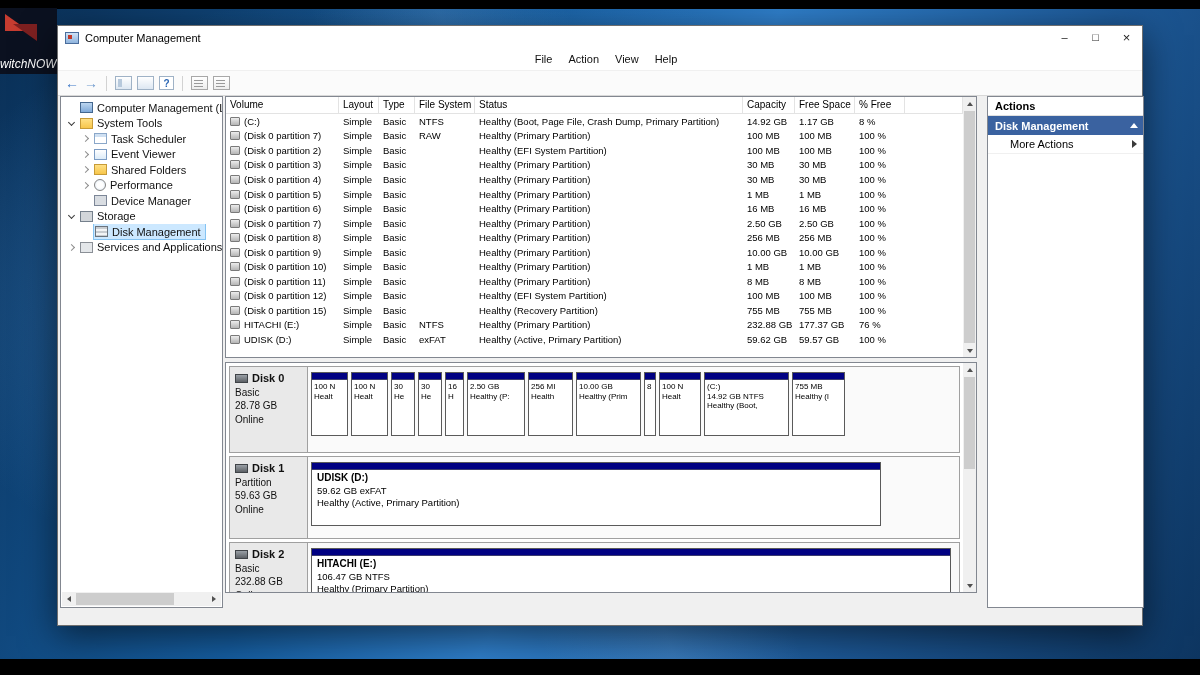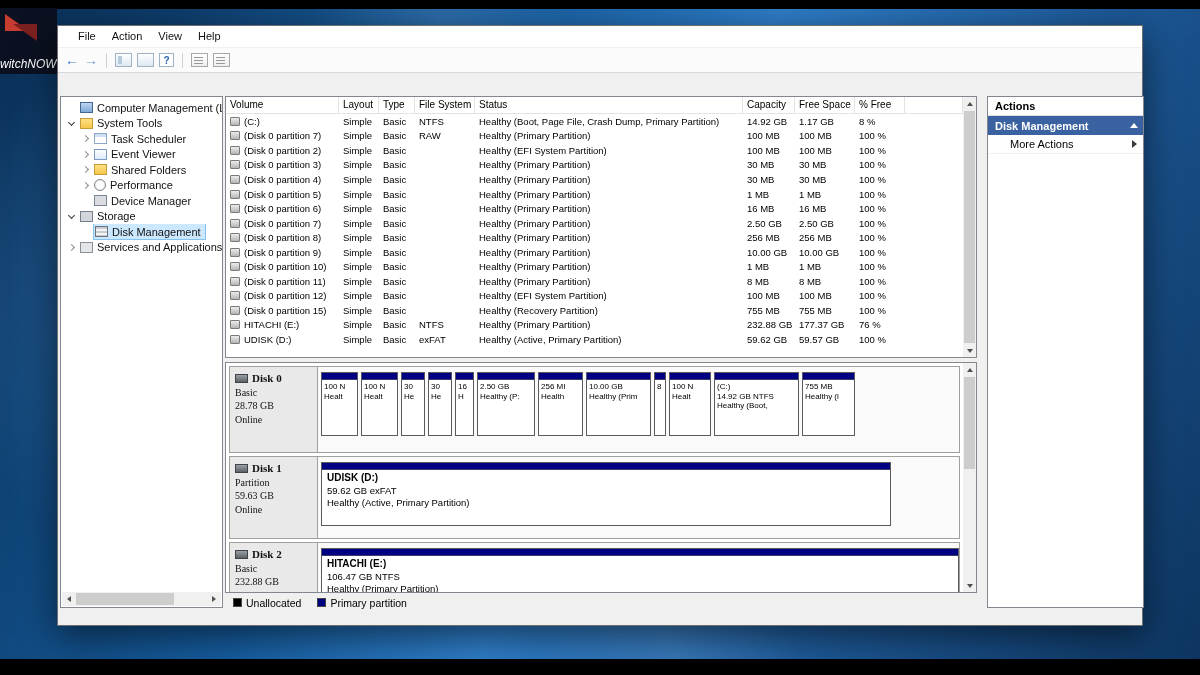--- a/index.html
+++ b/index.html
@@ -27,21 +27,21 @@
     background:#f0f0f0; border:1px solid #6e6e6e; box-shadow:0 10px 34px rgba(0,0,0,.55); }
 
   .titlebar { height:23px; background:#fff; display:flex; align-items:center; padding-left:7px; }
   .app-icon { width:14px; height:12px; border:1px solid #4a6d9c; background:linear-gradient(#cfe2f6,#8fb4dd); position:relative; flex:none; }
   .app-icon:after { content:""; position:absolute; left:2px; top:2px; width:4px; height:4px; background:#c0392b; }
   .title { font-size:11px; color:#000; margin-left:6px; white-space:nowrap; }
   .win-controls { margin-left:auto; display:flex; height:100%; }
   .win-btn { width:31px; height:100%; text-align:center; line-height:23px; font-size:11px; color:#222; }
   .win-btn.close { font-size:13px; }
 
-  .menubar { height:21px; background:#fff; display:flex; align-items:center; padding-left:12px; }
+  .menubar { height:21px; background:#fff; display:flex; align-items:center; padding-left:12px;justify-content:center; }
   .menu-item { font-size:11px; padding:0 8px; line-height:21px; color:#111; }
 
   .toolbar { height:26px; background:#fbfbfb; border-top:1px solid #f0f0f0; border-bottom:1px solid #d8d8d8;
     display:flex; align-items:center; padding-left:7px; gap:5px; }
   .tb-arrow { font-size:14px; font-weight:bold; color:#3c77c7; line-height:1; }
   .tb-arrow.dim { color:#6f9ace; }
   .tb-sep { width:1px; height:15px; background:#d2d2d2; margin:0 3px; }
   .tb-ic { width:17px; height:14px; border:1px solid #9fb2c6; background:linear-gradient(#ffffff,#dde7f2); position:relative; }
   .tb-ic.pane:after { content:""; position:absolute; left:2px; top:2px; bottom:2px; width:4px; background:#b7c9dc; }
   .tb-ic.help { width:15px; text-align:center; font-size:10px; font-weight:bold; color:#2b66b4; line-height:13px; background:#fff; }
@@ -93,21 +93,21 @@
   .vt-scroll { position:absolute; right:0; top:0; bottom:0; width:13px; background:#f0f0f0; display:flex; flex-direction:column; }
   .vs-btn { height:13px; display:flex; align-items:center; justify-content:center; flex:none; }
   .tri-up   { width:0; height:0; border-left:3px solid transparent; border-right:3px solid transparent; border-bottom:4px solid #505050; }
   .tri-down { width:0; height:0; border-left:3px solid transparent; border-right:3px solid transparent; border-top:4px solid #505050; }
   .vs-thumb { flex:1; margin:1px; background:#cdcdcd; }
 
   .graph { position:absolute; left:0; top:266px; width:752px; height:231px; background:#fff; border:1px solid #828790; overflow:hidden; }
   .graph-inner { margin-right:13px; }
   .disk-row { display:flex; border:1px solid #a0a0a0; background:#fafafa; margin:3px 3px 1px 3px; }
   .row-d0 { height:87px; } .row-d1 { height:83px; } .row-d2 { height:83px; }
-  .disk-label { width:88px; flex:none; background:#e9e9e9; border-right:1px solid #a0a0a0; padding:5px 5px 0; font-size:10px; color:#111; overflow:hidden;font-family:Liberation Serif, serif; }
+  .disk-label { width:78px; flex:none; background:#e9e9e9; border-right:1px solid #a0a0a0; padding:5px 5px 0; font-size:10px; color:#111; overflow:hidden; }
   .disk-name { font-weight:bold; font-size:11px; display:flex; align-items:center; }
   .disk-ic { width:13px; height:9px; background:linear-gradient(#9aa0a6,#5d6166); border:1px solid #3f4347; margin-right:4px; flex:none; }
   .disk-label div.meta { margin-top:2.5px; white-space:nowrap; }
   .part-area { flex:1; display:flex; padding:5px 0 0 3px; overflow:hidden; }
   .part-block { border:1px solid #5a5a5a; background:#fff; margin-right:3px; height:64px; overflow:hidden; flex:none; }
   .part-bar { height:7px; background:#000082; border-bottom:1px solid #3a3a6e; }
   .part-text { padding:2px 2px 0; font-size:8px; line-height:9.5px; white-space:nowrap; overflow:hidden; color:#000; }
   .part-big { border:1px solid #5a5a5a; background:#fff; height:64px; margin-top:0; overflow:hidden; }
   .pb-title { font-weight:bold; font-size:10px; padding:2px 5px 0; white-space:nowrap; }
   .pb-line  { font-size:9.5px; padding:1.5px 5px 0; white-space:nowrap; }
@@ -136,20 +136,29 @@
   <div class="desktop"></div>
 
   <div class="brand">
     <div class="tri-a"></div>
     <div class="tri-b"></div>
     <div class="brand-text">witchNOW</div>
   </div>
 
   <div class="window">
 
+    <div class="titlebar">
+      <span class="app-icon"></span>
+      <span class="title">Computer Management</span>
+      <div class="win-controls">
+        <span class="win-btn">–</span>
+        <span class="win-btn">□</span>
+        <span class="win-btn close">×</span>
+      </div>
+    </div>
 
     <div class="menubar">
       <span class="menu-item">File</span>
       <span class="menu-item">Action</span>
       <span class="menu-item">View</span>
       <span class="menu-item">Help</span>
     </div>
 
     <div class="toolbar">
       <span class="tb-arrow">←</span>
@@ -682,32 +691,20 @@
                 <span class="tri-up"></span>
               </span>
             <span class="gs-thumb"></span>
             <span class="gs-track"></span>
             <span class="vs-btn">
                 <span class="tri-down"></span>
               </span>
           </div>
         </div>
 
-        <div class="legendbar">
-
-            <span class="leg-item">
-              <i class="leg-sq" style="background: rgb(0, 0, 0);"></i>
-              <span>Unallocated</span>
-            </span>
-
-            <span class="leg-item">
-              <i class="leg-sq" style="background: rgb(0, 0, 130);"></i>
-              <span>Primary partition</span>
-            </span>
-          </div>
 
       </div>
 
       <div class="actions-pane">
         <div class="actions-title">Actions</div>
         <div class="actions-selected">
           <span>Disk Management</span>
           <span class="tri-up-w"></span>
         </div>
         <div class="actions-more">

